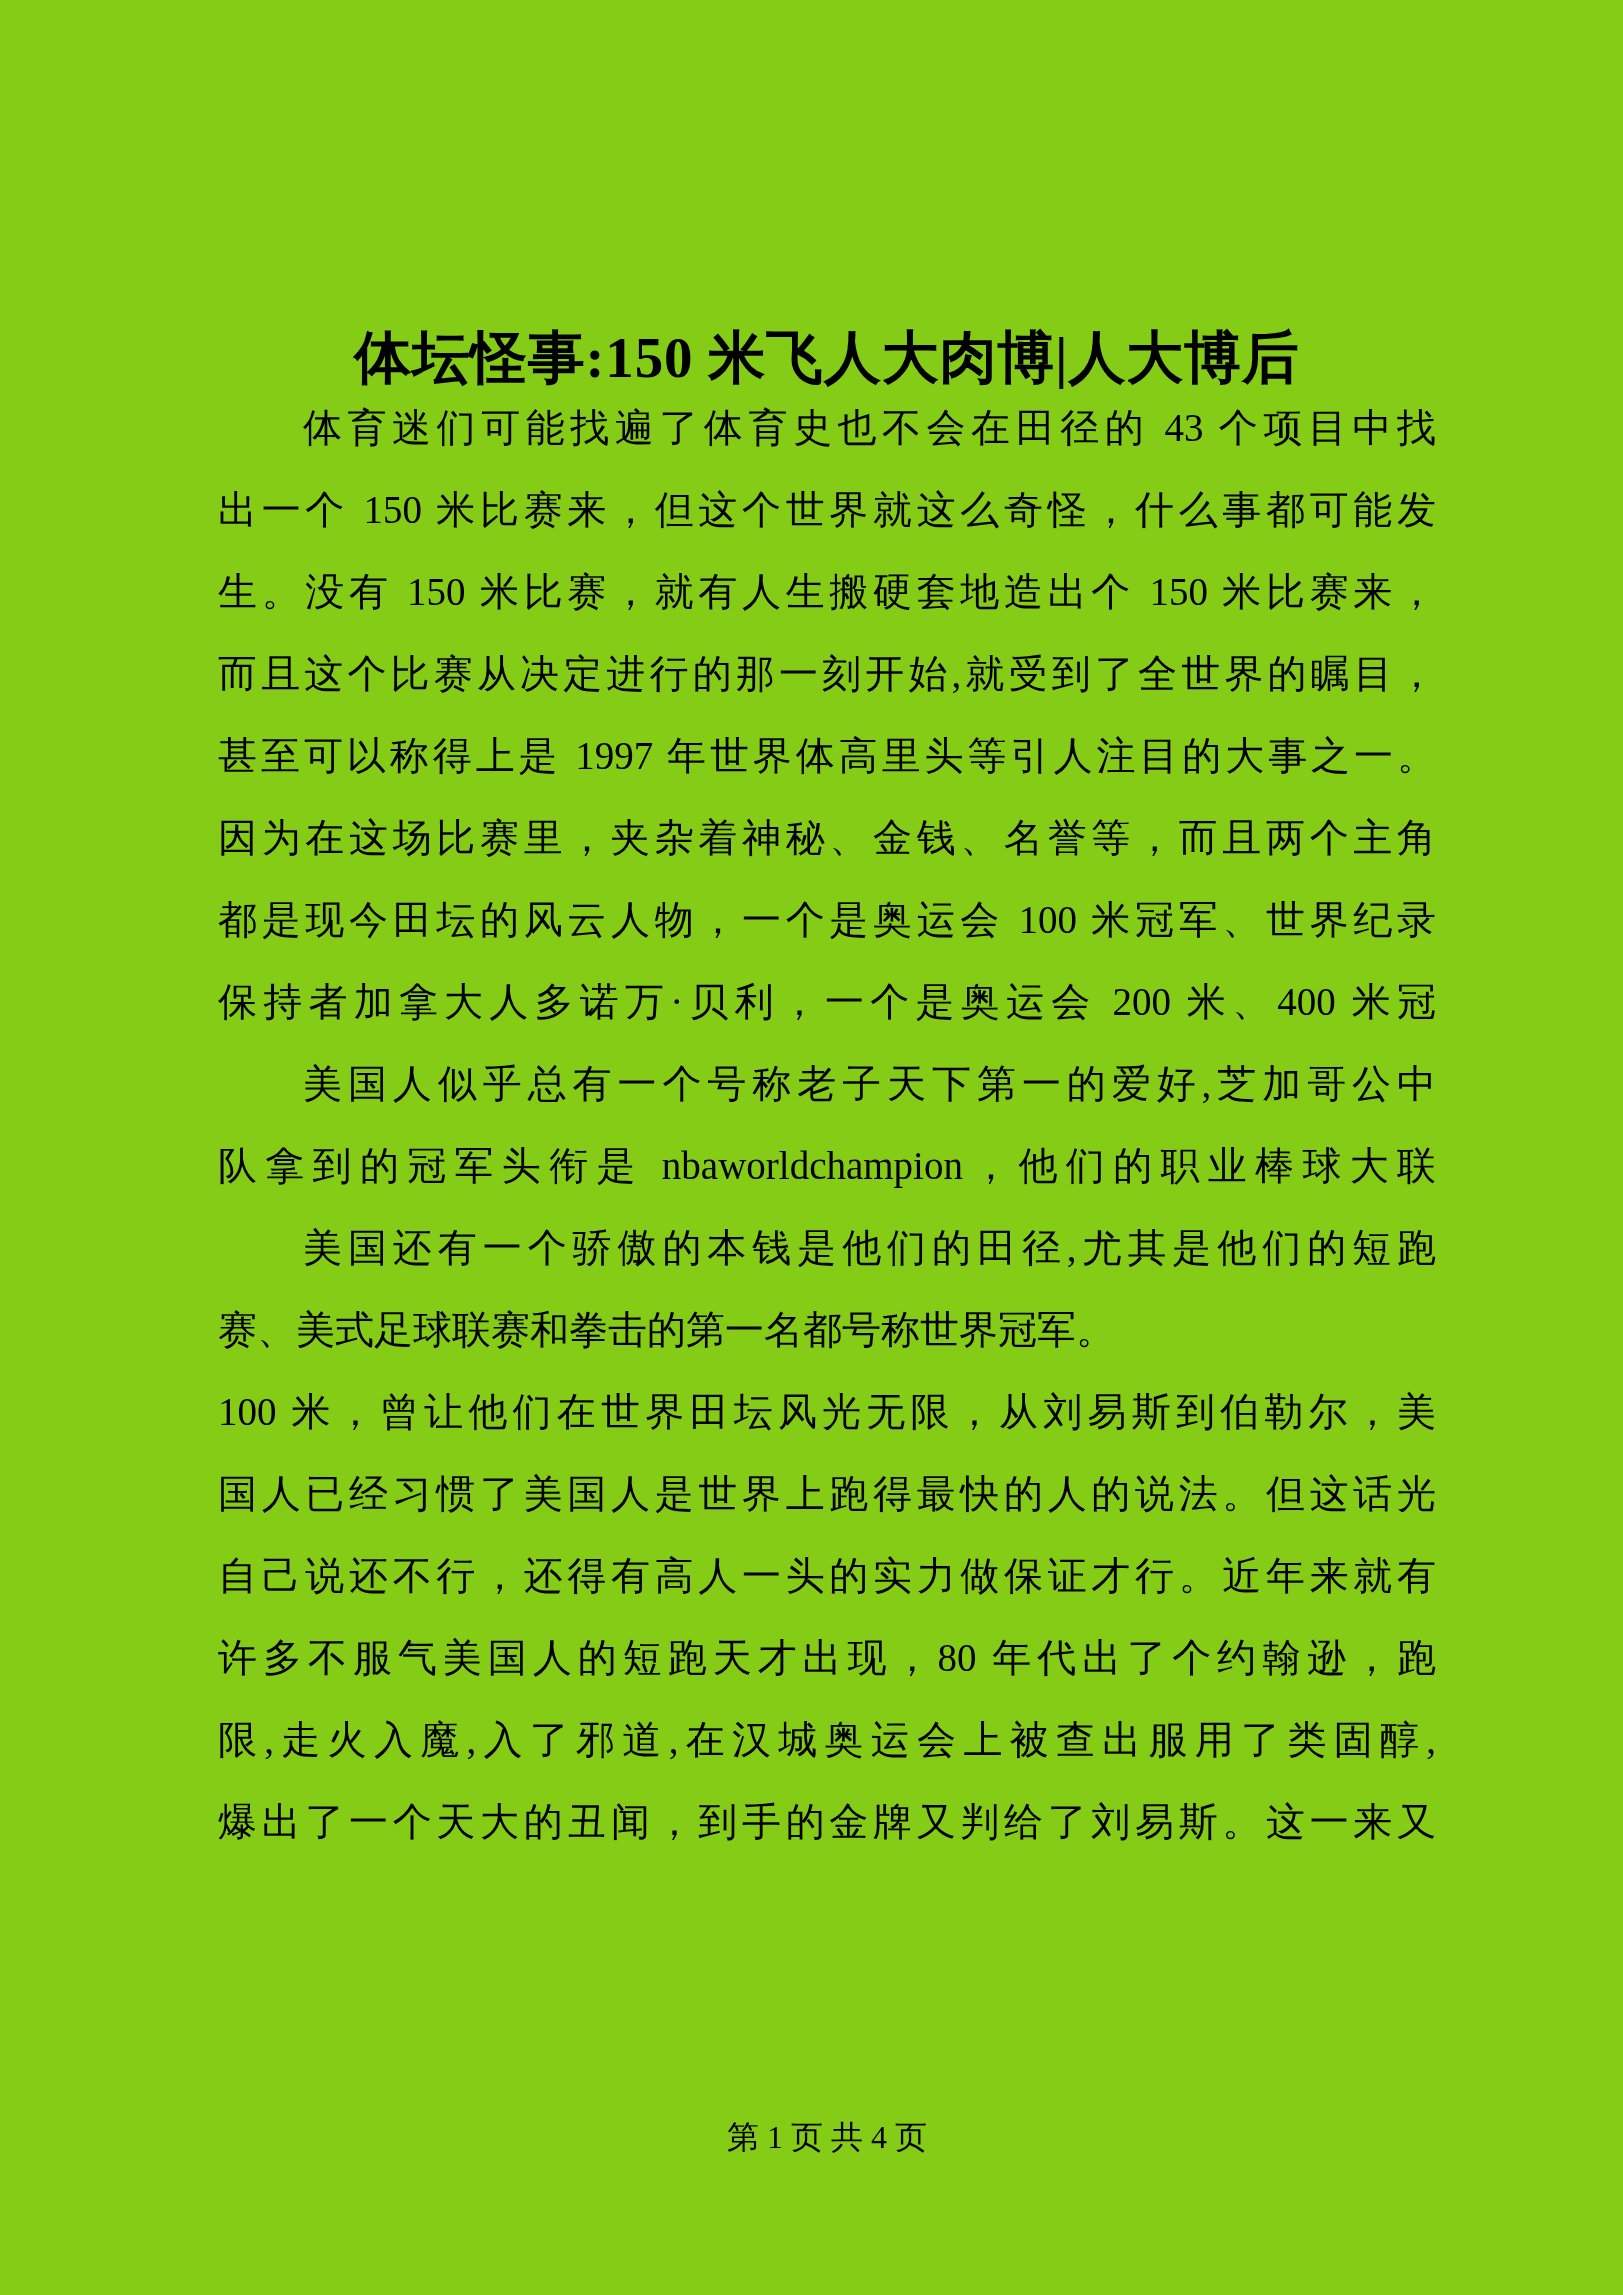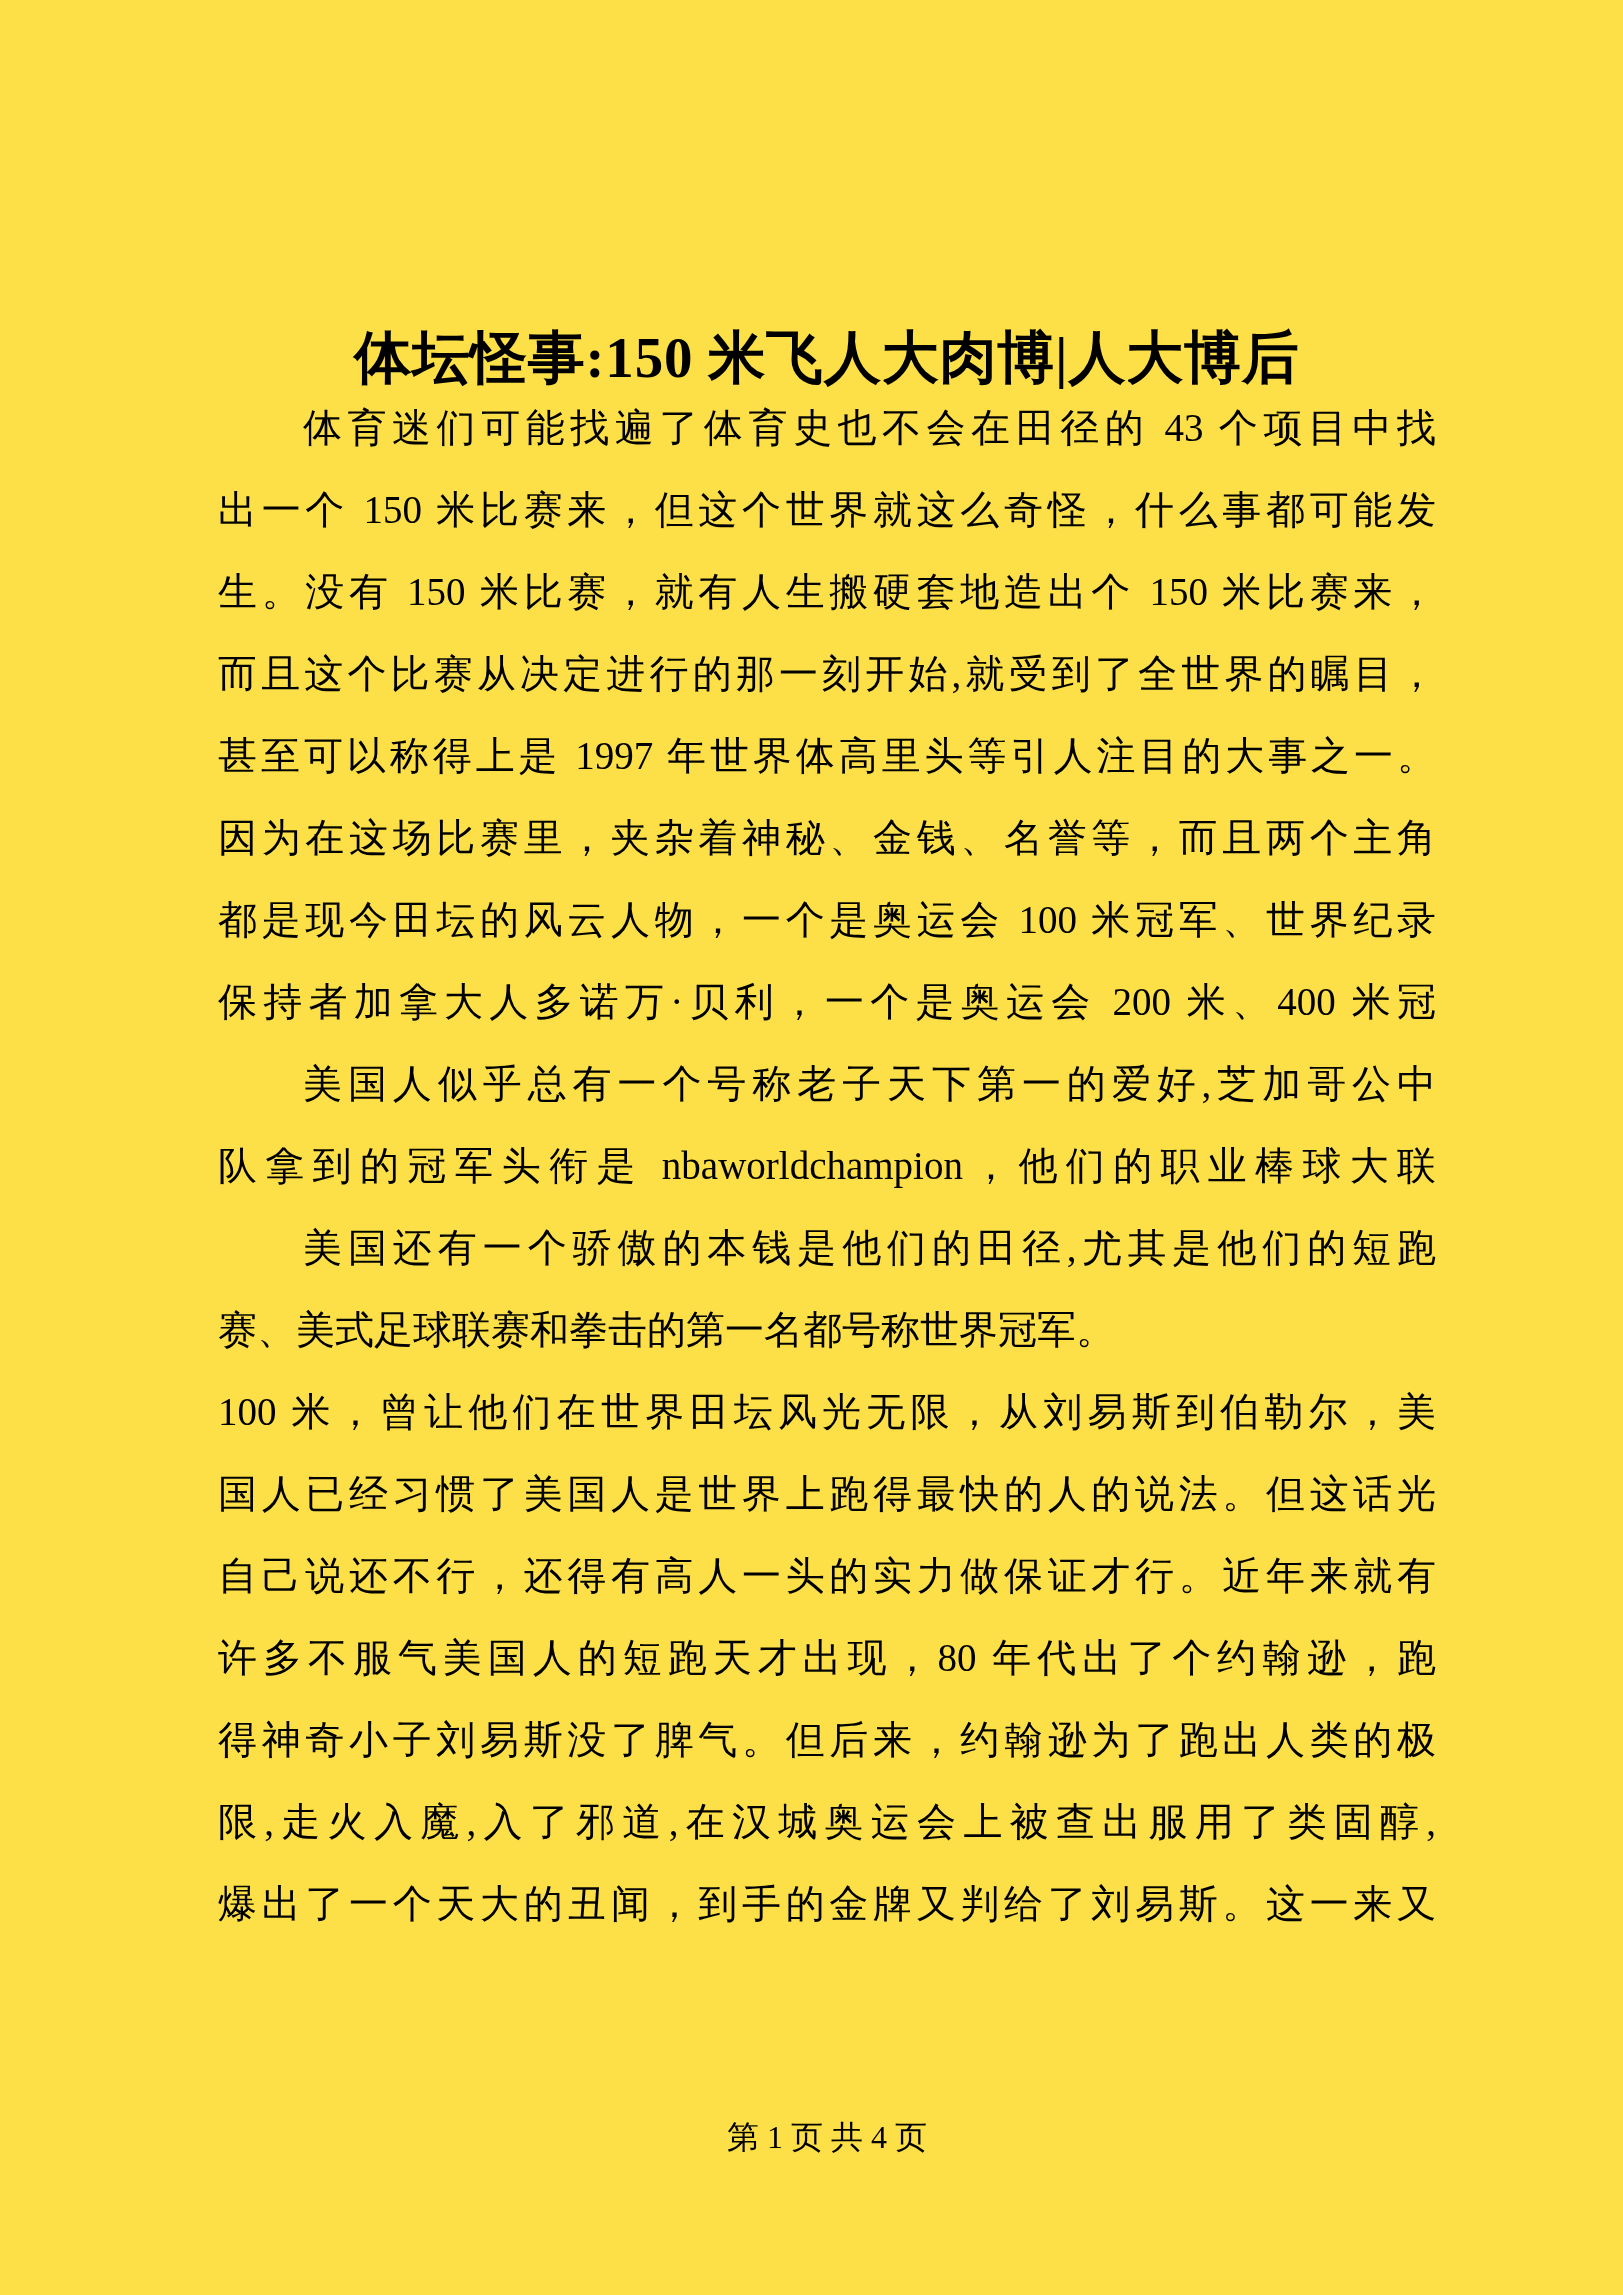--- a/index.html
+++ b/index.html
@@ -1,20 +1,20 @@
 <!DOCTYPE html>
 <html style="font-size:13.5px"><head>
 <meta charset="utf-8">
 <style>
   html, body { margin: 0; padding: 0; background: #ffffff; }
   .page {
     position: relative;
     width: 1623px;
     height: 2295px;
-    background: #fde047;
+    background: #84cc16;
     overflow: hidden;
     font-family: "Liberation Serif", "DejaVu Serif", serif;
     color: #000000;
   }
   .doc-title {
     position: absolute;
     top: 281px;
     left: 218px;
     width: 1218px;
     text-align: center;
@@ -72,20 +72,19 @@
       <div class="line fill">都是现今田坛的风云人物，一个是奥运会 100 米冠军、世界纪录</div>
       <div class="line fill">保持者加拿大人多诺万·贝利，一个是奥运会 200 米、400 米冠</div>
       <div class="line indent fill">美国人似乎总有一个号称老子天下第一的爱好,芝加哥公中</div>
       <div class="line fill">队拿到的冠军头衔是 nbaworldchampion，他们的职业棒球大联</div>
       <div class="line indent fill">美国还有一个骄傲的本钱是他们的田径,尤其是他们的短跑</div>
       <div class="line">赛、美式足球联赛和拳击的第一名都号称世界冠军。</div>
       <div class="line fill">100 米，曾让他们在世界田坛风光无限，从刘易斯到伯勒尔，美</div>
       <div class="line fill">国人已经习惯了美国人是世界上跑得最快的人的说法。但这话光</div>
       <div class="line fill">自己说还不行，还得有高人一头的实力做保证才行。近年来就有</div>
       <div class="line fill">许多不服气美国人的短跑天才出现，80 年代出了个约翰逊，跑</div>
-      <div class="line fill">得神奇小子刘易斯没了脾气。但后来，约翰逊为了跑出人类的极</div>
       <div class="line fill">限,走火入魔,入了邪道,在汉城奥运会上被查出服用了类固醇,</div>
       <div class="line fill">爆出了一个天大的丑闻，到手的金牌又判给了刘易斯。这一来又</div>
     </div>
 
   <div class="doc-footer">第 1 页 共 4 页</div>
 </div>
 
 
 </body></html>

